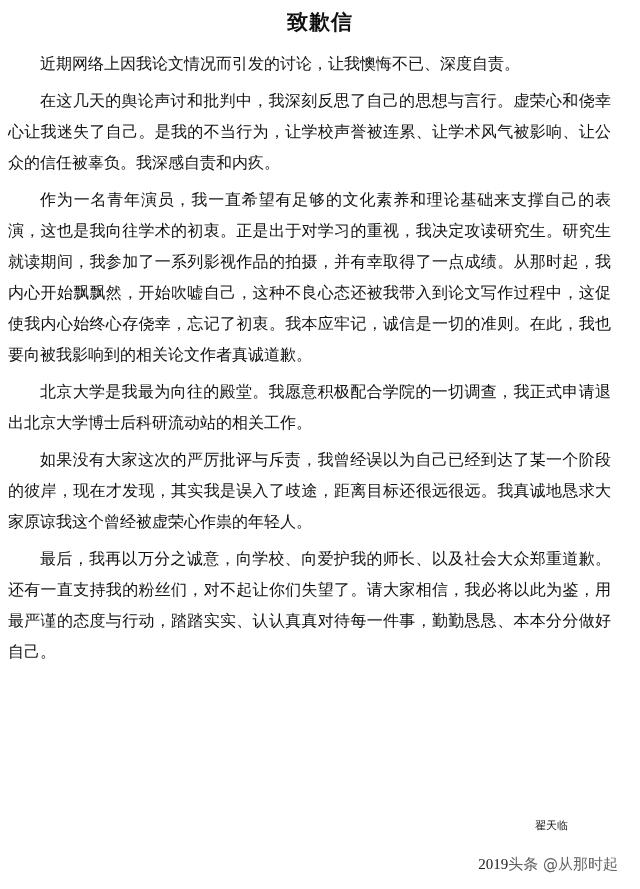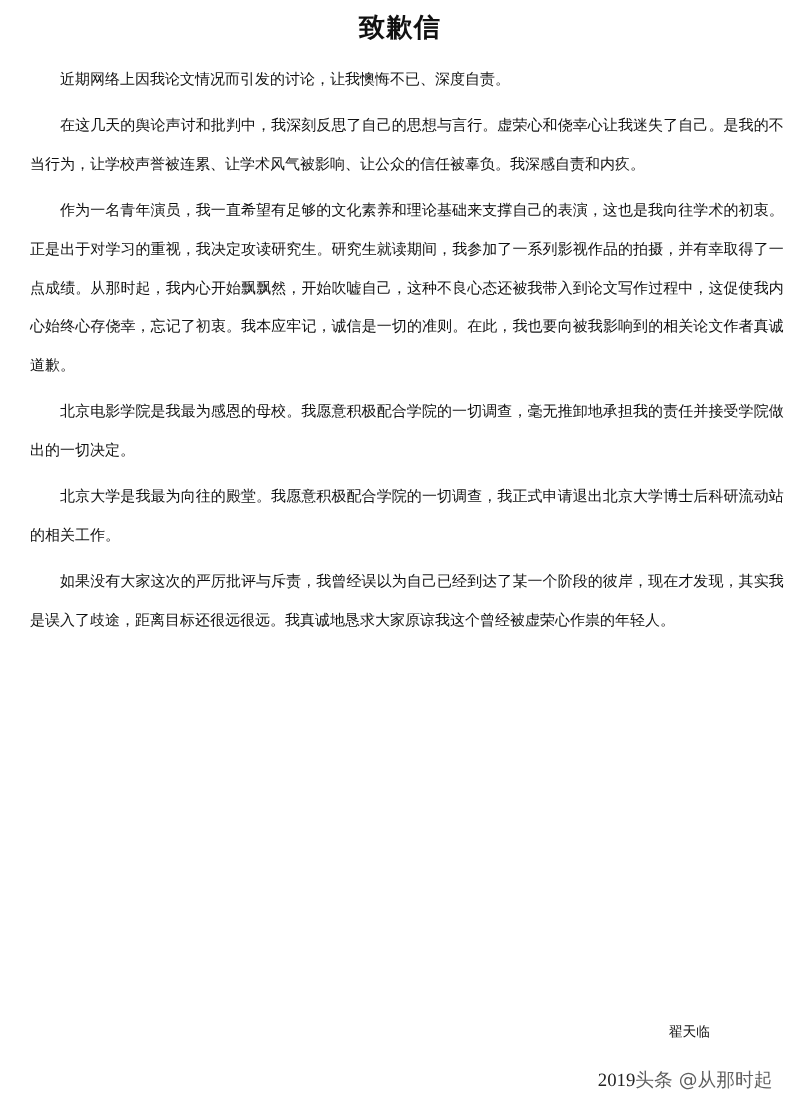--- a/index.html
+++ b/index.html
@@ -29,24 +29,24 @@
       left: 0;
       width: 640px;
       text-align: center;
       font-size: 21px;
       font-weight: bold;
       letter-spacing: 1px;
       color: #111;
     }
     .body-text {
       position: absolute;
-      left: 24px;
+      left: 8px;
       top: 48px;
       width: 603px;
-      font-size: 12px;
+      font-size: 16px;
       line-height: 31px;
       text-align: justify;
     }
     .body-text p {
       margin: 0 0 6px 0;
       text-indent: 2em;
     }
     .signature {
       position: absolute;
       right: 72px;
@@ -74,23 +74,23 @@
 </head>
 <body>
 
 <div class="page">
   <div class="title">致歉信</div>
 
   <div class="body-text">
     <p>近期网络上因我论文情况而引发的讨论，让我懊悔不已、深度自责。</p>
     <p>在这几天的舆论声讨和批判中，我深刻反思了自己的思想与言行。虚荣心和侥幸心让我迷失了自己。是我的不当行为，让学校声誉被连累、让学术风气被影响、让公众的信任被辜负。我深感自责和内疚。</p>
     <p>作为一名青年演员，我一直希望有足够的文化素养和理论基础来支撑自己的表演，这也是我向往学术的初衷。正是出于对学习的重视，我决定攻读研究生。研究生就读期间，我参加了一系列影视作品的拍摄，并有幸取得了一点成绩。从那时起，我内心开始飘飘然，开始吹嘘自己，这种不良心态还被我带入到论文写作过程中，这促使我内心始终心存侥幸，忘记了初衷。我本应牢记，诚信是一切的准则。在此，我也要向被我影响到的相关论文作者真诚道歉。</p>
-    <p>北京电影学院是我最为感恩的母校。我愿意积极配合学院的一切调查，毫无推卸地承担我的责任并接受学院做出的一切决定。</p>
     <p>北京大学是我最为向往的殿堂。我愿意积极配合学院的一切调查，我正式申请退出北京大学博士后科研流动站的相关工作。</p>
     <p>如果没有大家这次的严厉批评与斥责，我曾经误以为自己已经到达了某一个阶段的彼岸，现在才发现，其实我是误入了歧途，距离目标还很远很远。我真诚地恳求大家原谅我这个曾经被虚荣心作祟的年轻人。</p>
+    <p>最后，我再以万分之诚意，向学校、向爱护我的师长、以及社会大众郑重道歉。还有一直支持我的粉丝们，对不起让你们失望了。请大家相信，我必将以此为鉴，用最严谨的态度与行动，踏踏实实、认认真真对待每一件事，勤勤恳恳、本本分分做好自己。</p>
   </div>
 
   <div class="signature">翟天临</div>
 
   <div class="watermark">
     <span class="year">2019</span><span class="brand">头条 @从那时起</span>
   </div>
 </div>
 
 </body></html>

